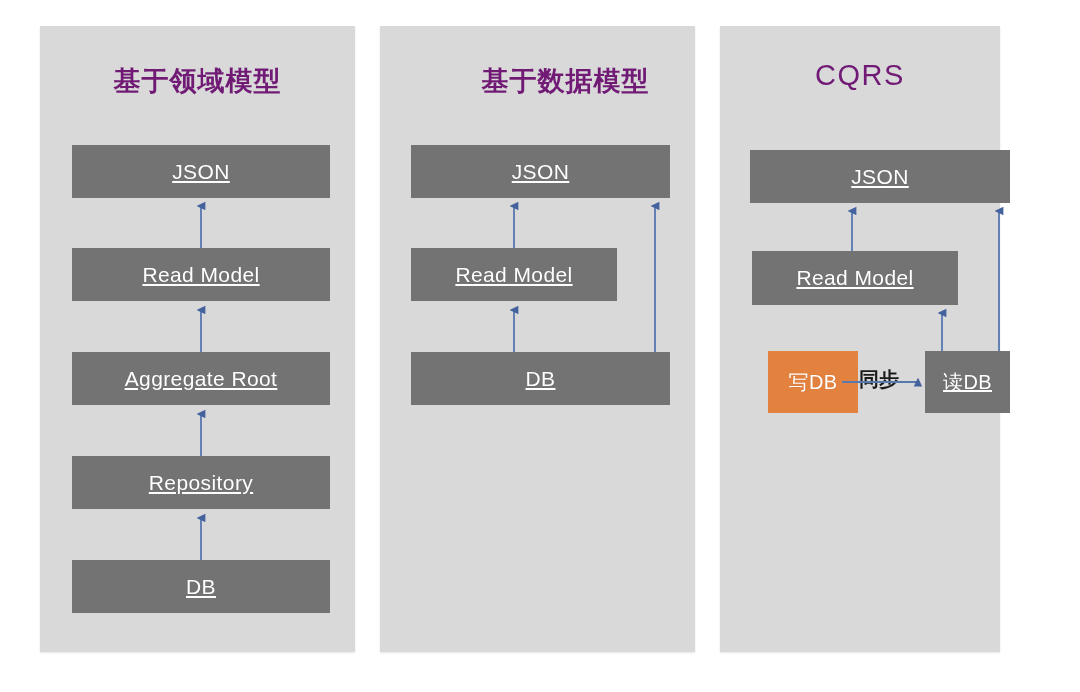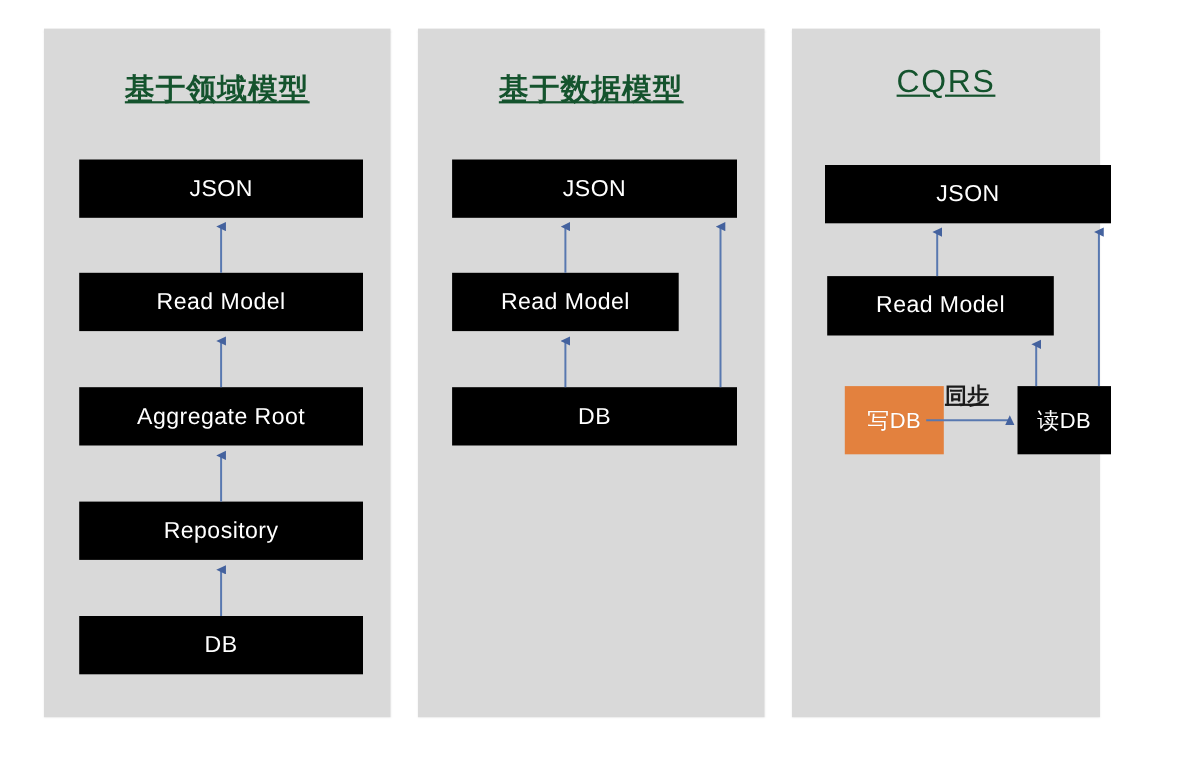--- a/index.html
+++ b/index.html
@@ -25,23 +25,22 @@
   .panel {
     position: absolute;
     background: #d9d9d9;
     box-shadow: 0 1px 2px rgba(0,0,0,0.10);
   }
   .panel-title {
     position: absolute;
     left: 0;
     width: 100%;
     text-align: center;
-    color: #14532d;
+    color: #701a75;
     white-space: nowrap;
-    text-decoration: underline;
   }
   .title-cn {
     font-weight: bold;
     font-size: 27px;
     letter-spacing: 1px;
   }
   .title-en {
     font-weight: normal;
     font-size: 29px;
     letter-spacing: 1.5px;
@@ -53,21 +52,22 @@
     display: flex;
     align-items: center;
     justify-content: center;
     color: #ffffff;
     font-size: 21px;
     letter-spacing: 0.4px;
     box-sizing: border-box;
     text-shadow: 0 0 1px rgba(0,0,0,0.12);
   }
   .box-green {
-    background: #000000;
+    background: #737373;
+    text-decoration: underline;
   }
   .box-orange {
     background: #e3813e;
     margin-left: 16px;
   }
   .box-sm {
     font-size: 20px;
   }
 
   
@@ -102,41 +102,41 @@
     <div class="box box-green" style="left:32px; top:222px; width:258px; height:53px;">Read Model</div>
 
     <div class="box box-green" style="left:32px; top:326px; width:258px; height:53px;">Aggregate Root</div>
 
     <div class="box box-green" style="left:32px; top:430px; width:258px; height:53px;">Repository</div>
 
     <div class="box box-green" style="left:32px; top:534px; width:258px; height:53px;">DB</div>
   </div>
 
   <div class="panel" style="left:380px; top:26px; width:315px; height:626px;">
-    <div class="panel-title title-cn" style="top:37px;">基于数据模型</div>
+    <div class="panel-title title-cn" style="top:37px;margin-left:28px;">基于数据模型</div>
 
     <div class="box box-green" style="left:31px; top:119px; width:259px; height:53px;">JSON</div>
 
     <div class="box box-green" style="left:31px; top:222px; width:206px; height:53px;">Read Model</div>
 
     <div class="box box-green" style="left:31px; top:326px; width:259px; height:53px;">DB</div>
   </div>
 
   <div class="panel" style="left:720px; top:26px; width:280px; height:626px;">
     <div class="panel-title title-en" style="top:33px;">CQRS</div>
 
     <div class="box box-green" style="left:30px; top:124px; width:260px; height:53px;">JSON</div>
 
     <div class="box box-green" style="left:32px; top:225px; width:206px; height:54px;">Read Model</div>
 
     <div class="box box-orange box-sm" style="left:32px; top:325px; width:90px; height:62px;">写DB</div>
 
     <div class="box box-green box-sm" style="left:205px; top:325px; width:85px; height:62px;">读DB</div>
 
-    <div class="edge-label" style="left:139px; top:320px;text-decoration:underline;">同步</div>
+    <div class="edge-label" style="left:139px; top:340px;">同步</div>
   </div>
 
   <svg id="arrows" viewBox="0 0 1080 692" width="1080" height="692">
     <defs>
       <marker id="ah" markerWidth="9" markerHeight="9" refX="4.2" refY="4.4" orient="auto" markerUnits="userSpaceOnUse">
         <path d="M4.2,0 L8.4,8.8 L0,8.8 Z" fill="#44629e"></path>
       </marker>
     </defs>
     <g stroke="#5878b0" stroke-width="1.8" fill="none" marker-end="url(#ah)">
 

